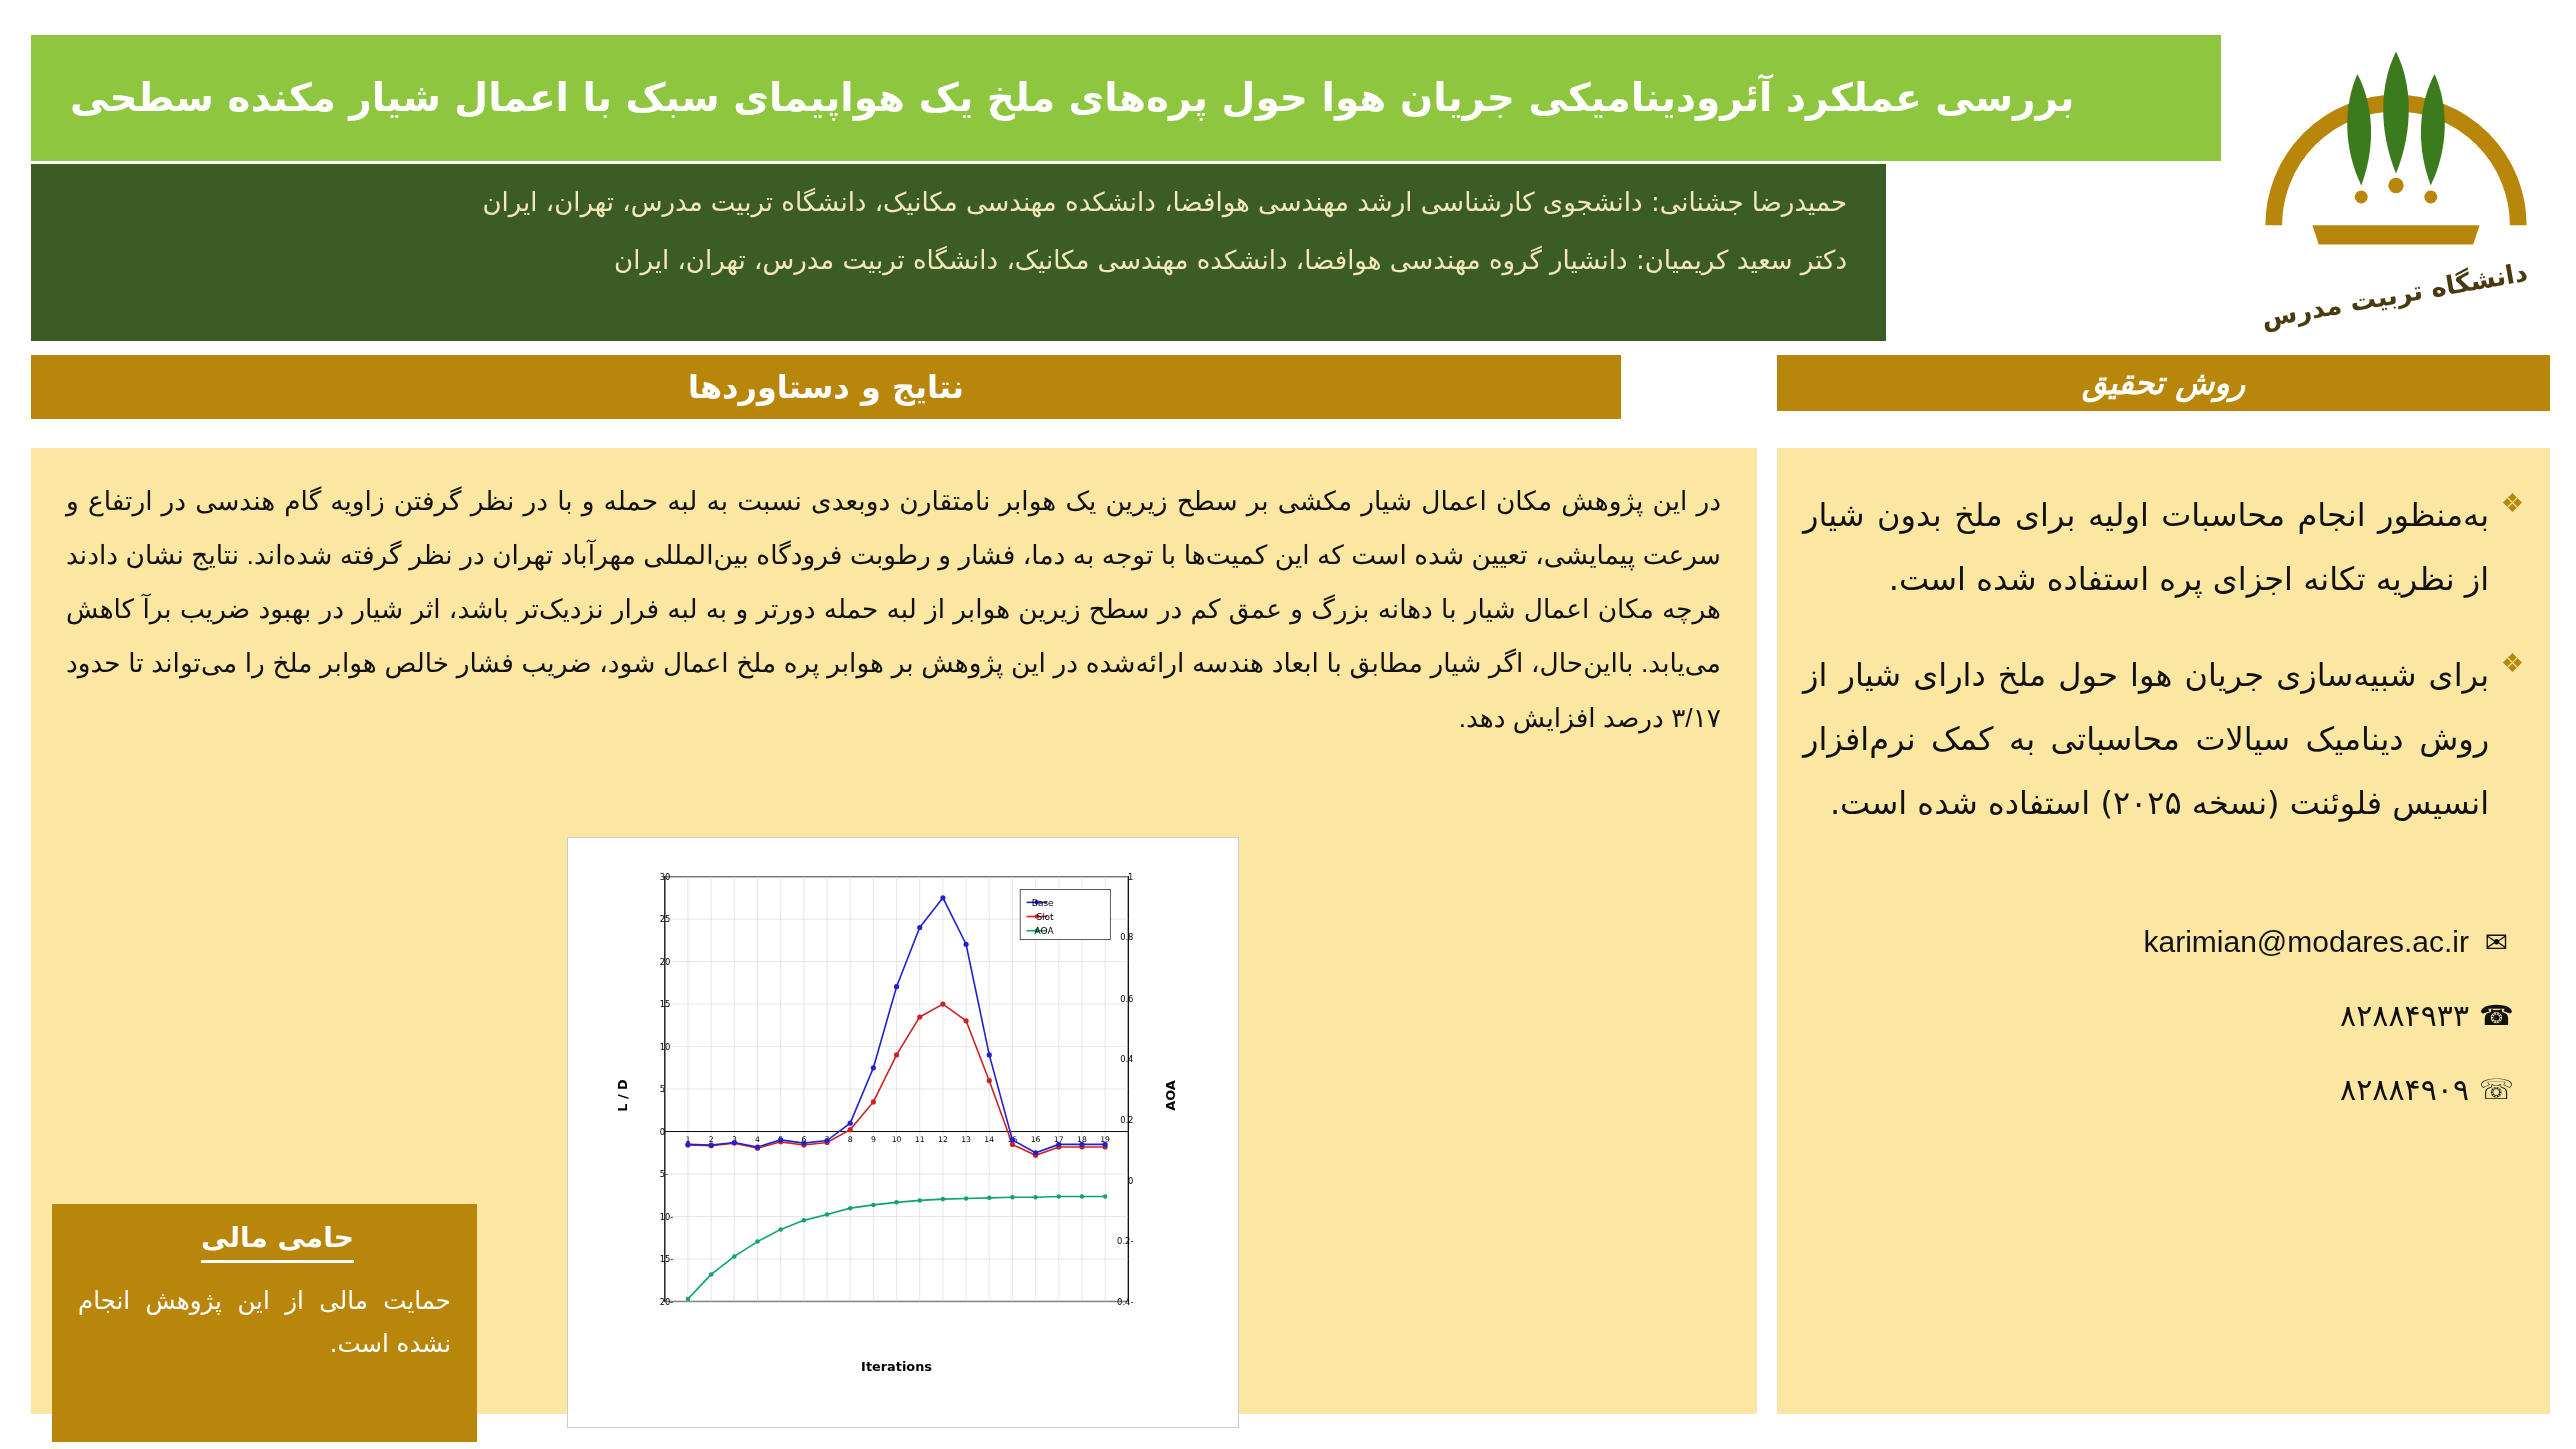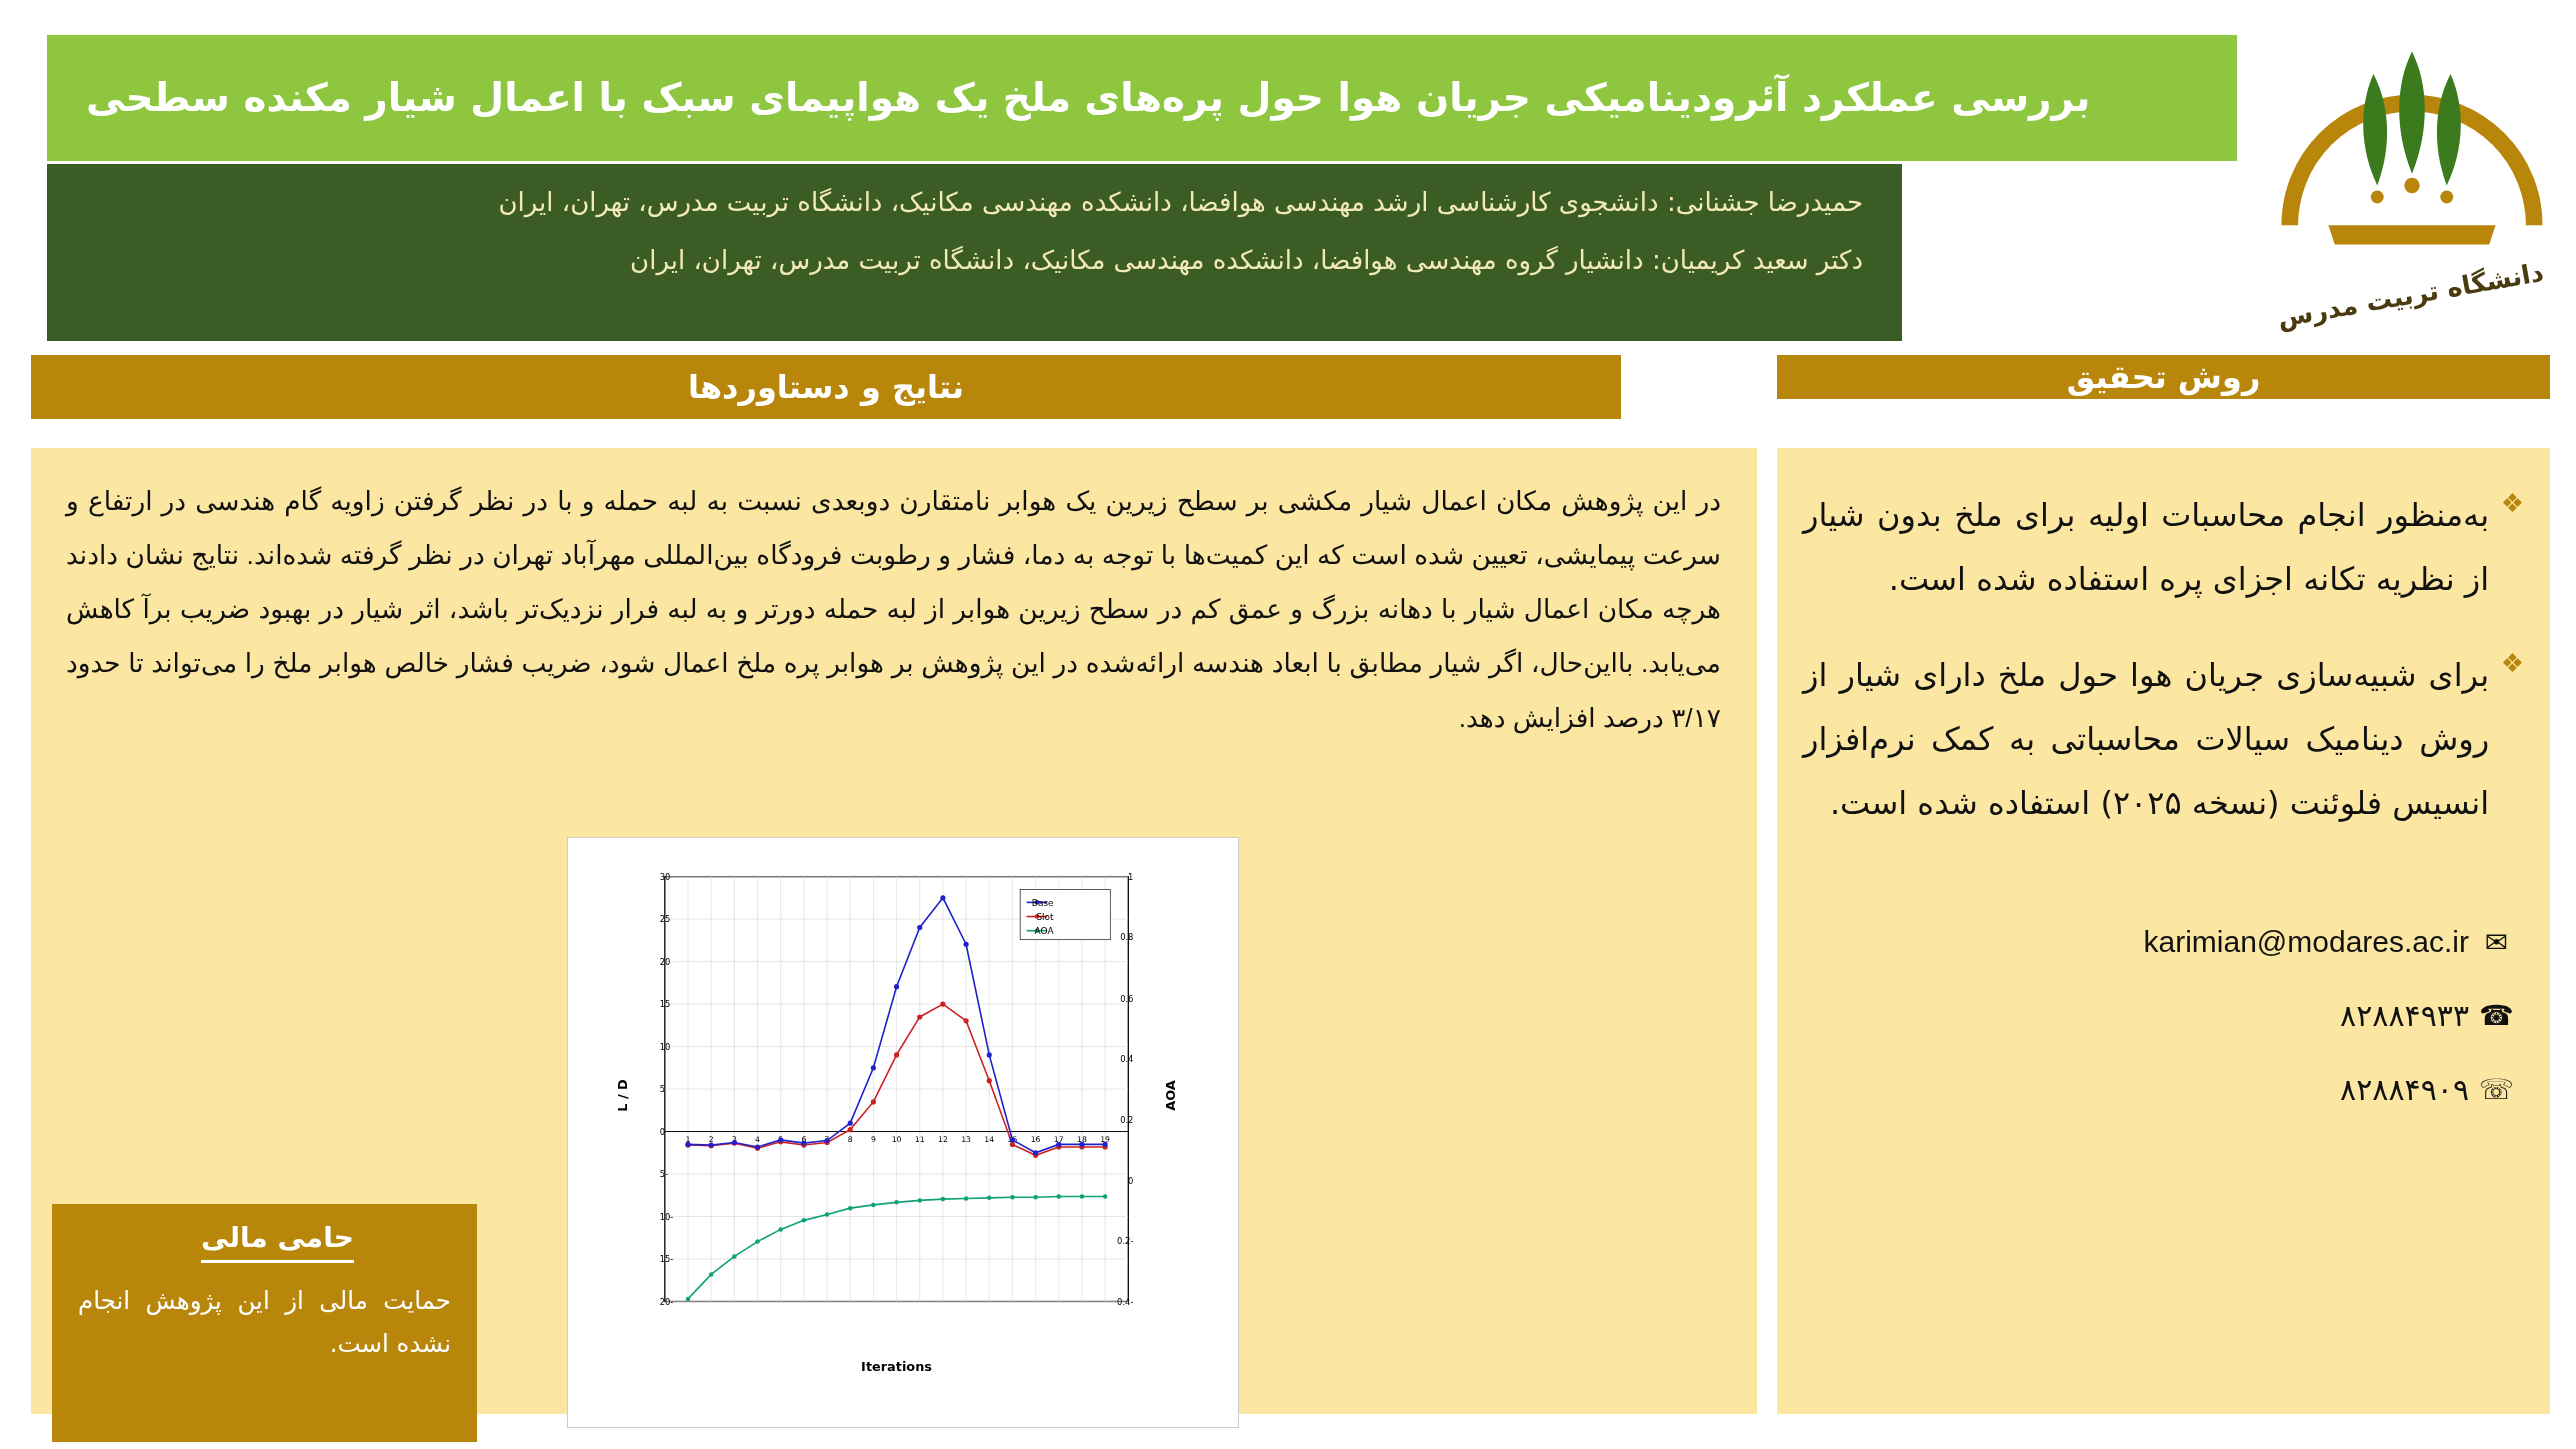--- a/index.html
+++ b/index.html
@@ -17,21 +17,21 @@
   .poster {
     position: relative;
     width: 2576px;
     height: 1449px;
     background: #ffffff;
   }
 
   
   .header-wrap {
     position: absolute;
-    left: 16px;
+    left: 0;
     top: 0;
     width: 2206px;
     height: 361px;
   }
   .title-band {
     position: absolute;
     left: 31px;
     top: 35px;
     width: 2190px;
     height: 126px;
@@ -97,21 +97,22 @@
   .sec-head-results {
     left: 31px;
     top: 355px;
     width: 1590px;
     height: 64px;
   }
   .sec-head-method {
     left: 1777px;
     top: 355px;
     width: 773px;
-    height: 44px;
+    height: 56px;
+    font-style: italic;
   }
 
   
   .panel {
     position: absolute;
     background: #fbe6a2;
   }
   .panel-results {
     left: 31px;
     top: 448px;

